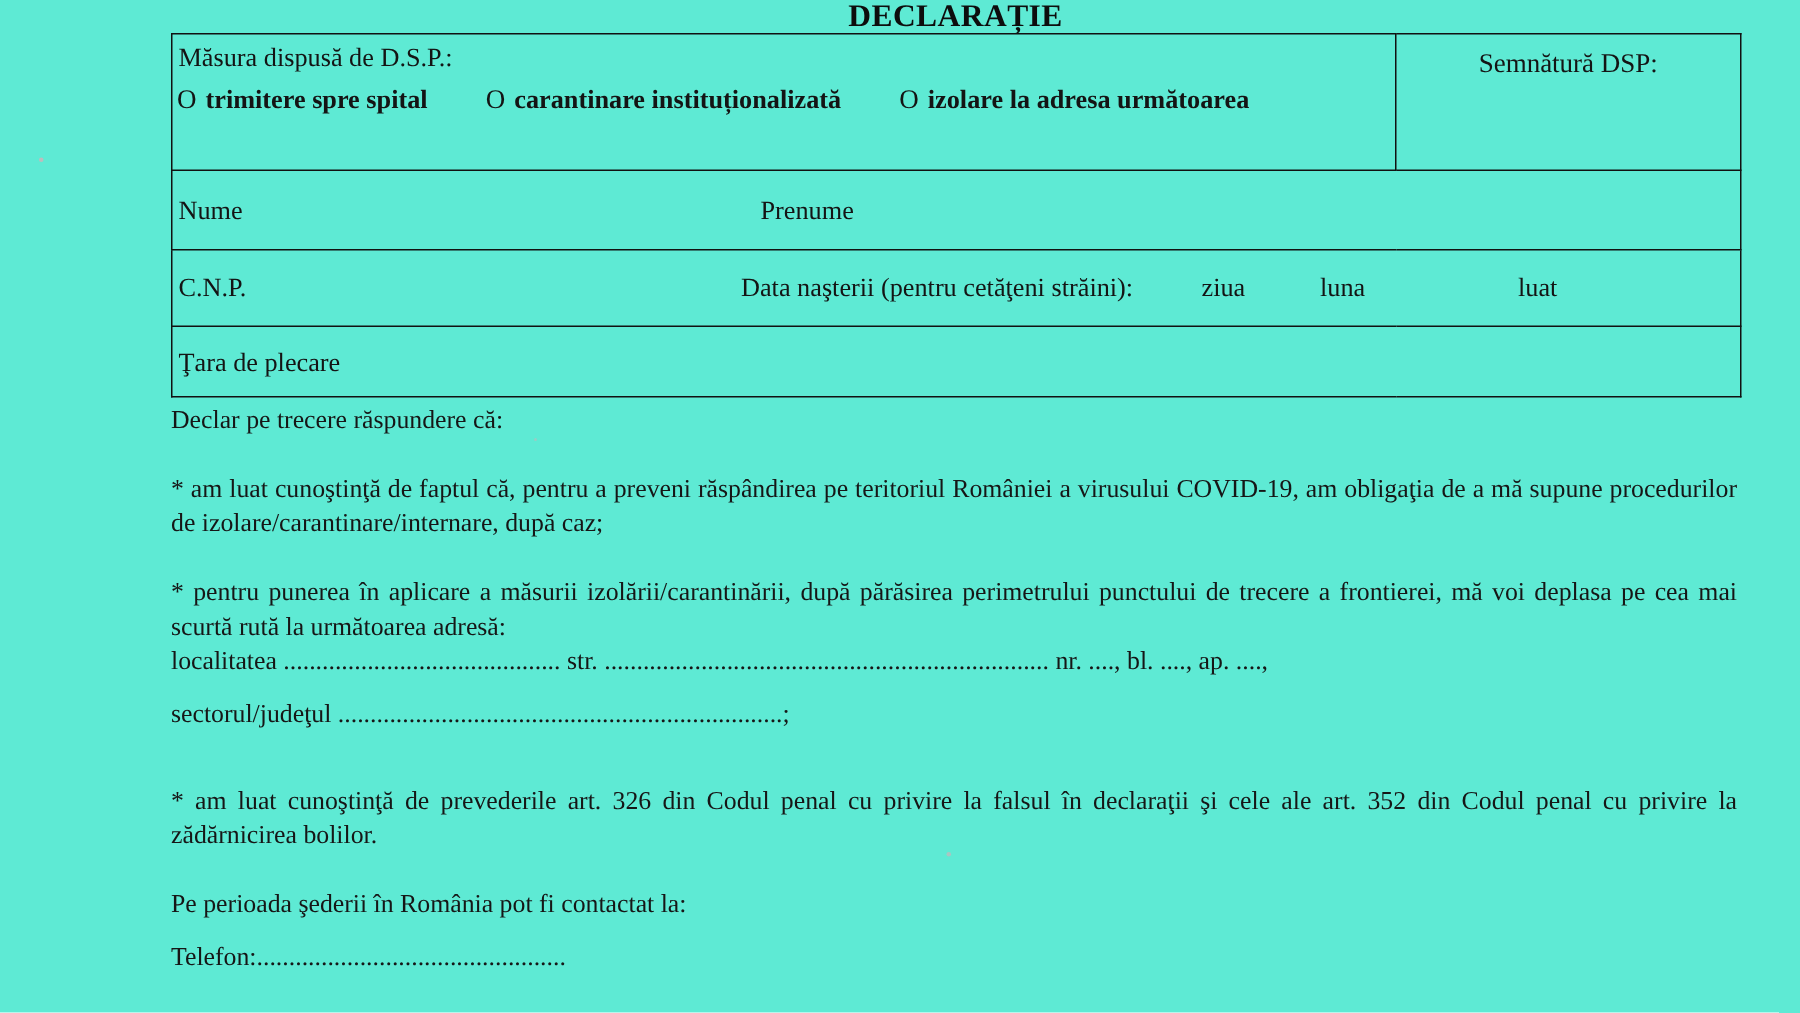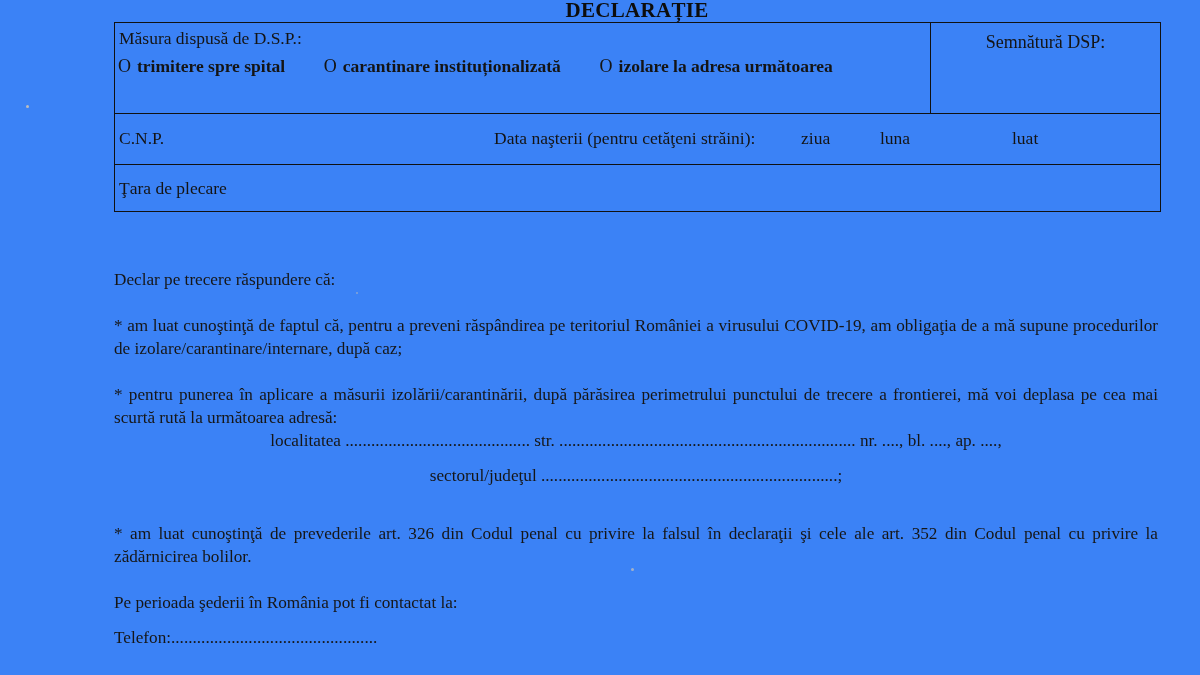--- a/index.html
+++ b/index.html
@@ -15,21 +15,21 @@
     color: #141414;
     position: relative;
   }
 
   .page {
     position: absolute;
     left: 0;
     top: 0;
     width: 1200px;
     height: 675px;
-    background: #3b82f6;
+    background: #5eead4;
   }
 
   
   .doc-title {
     position: absolute;
     left: 114px;
     top: -2px;
     width: 1046px;
     text-align: center;
     font-weight: bold;
@@ -122,21 +122,21 @@
     color: #161616;
   }
   .body-text p {
     margin: 0;
   }
   .p-gap { height: 23px; }
   .p-gap-sm { height: 12px; }
 
   .just { text-align: justify; text-align-last: left; }
 
-  .addr-line { white-space: nowrap; text-align: center; }
+  .addr-line { white-space: nowrap; }
 
   
   .speck {
     position: absolute;
     background: #bdbdbd;
     border-radius: 50%;
   }
   .speck-1 { left: 26px; top: 105px; width: 3px; height: 3px; }
   .speck-2 { left: 631px; top: 568px; width: 3px; height: 3px; opacity: .8; }
   .speck-3 { left: 356px; top: 292px; width: 2px; height: 2px; opacity: .6; }
@@ -173,20 +173,28 @@
             <span class="opt">
               <span class="circle">O</span><span class="opt-label">izolare la adresa următoarea</span>
             </span>
           </div>
         </td>
         <td class="sign-cell">
           <div class="lbl">Semnătură DSP:</div>
         </td>
       </tr>
 
+      <tr class="row-name">
+        <td colspan="2">
+          <div class="inline-fields">
+            <span class="fld" style="left:4px; top:16px;">Nume</span>
+            <span class="fld" style="left:392px; top:16px;">Prenume</span>
+          </div>
+        </td>
+      </tr>
 
       <tr class="row-cnp">
         <td colspan="2">
           <div class="inline-fields">
             <span class="fld" style="left:4px; top:14px;">C.N.P.</span>
             <span class="fld" style="left:379px; top:14px;">Data naşterii (pentru cetăţeni străini):</span>
             <span class="fld" style="left:686px; top:14px;">ziua</span>
             <span class="fld" style="left:765px; top:14px;">luna</span>
             <span class="fld" style="left:897px; top:14px;">luat</span>
           </div>

